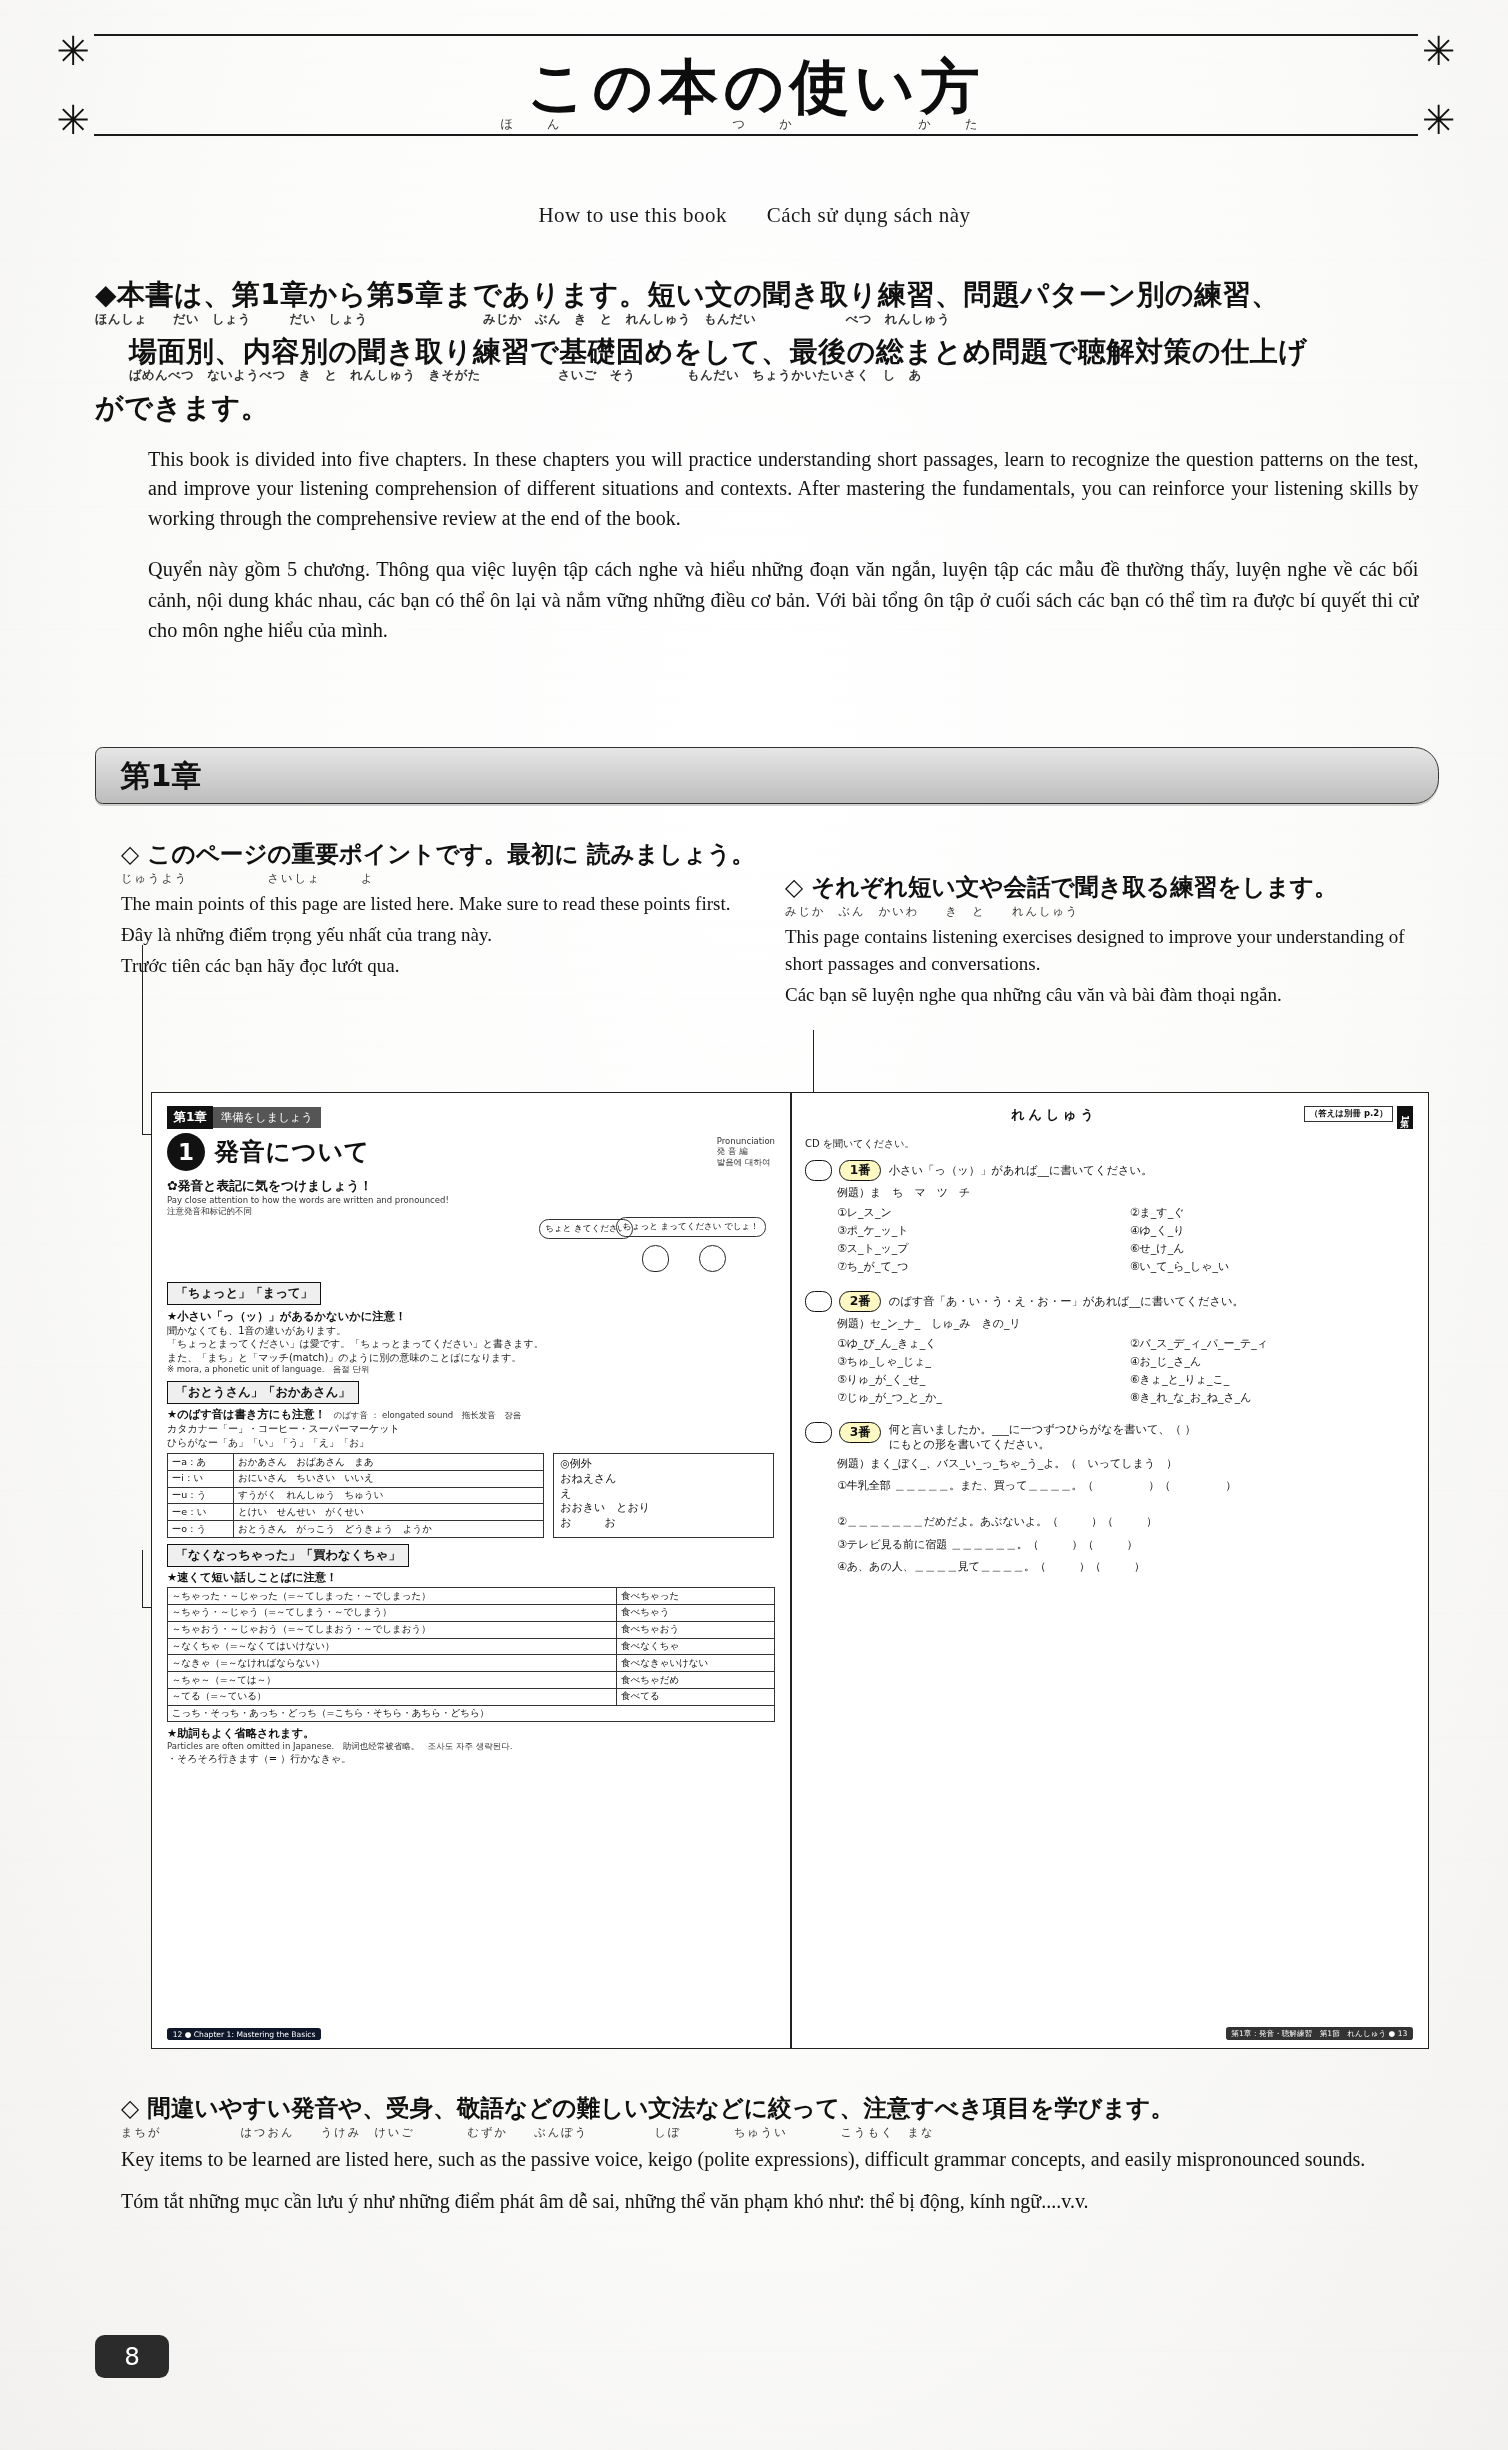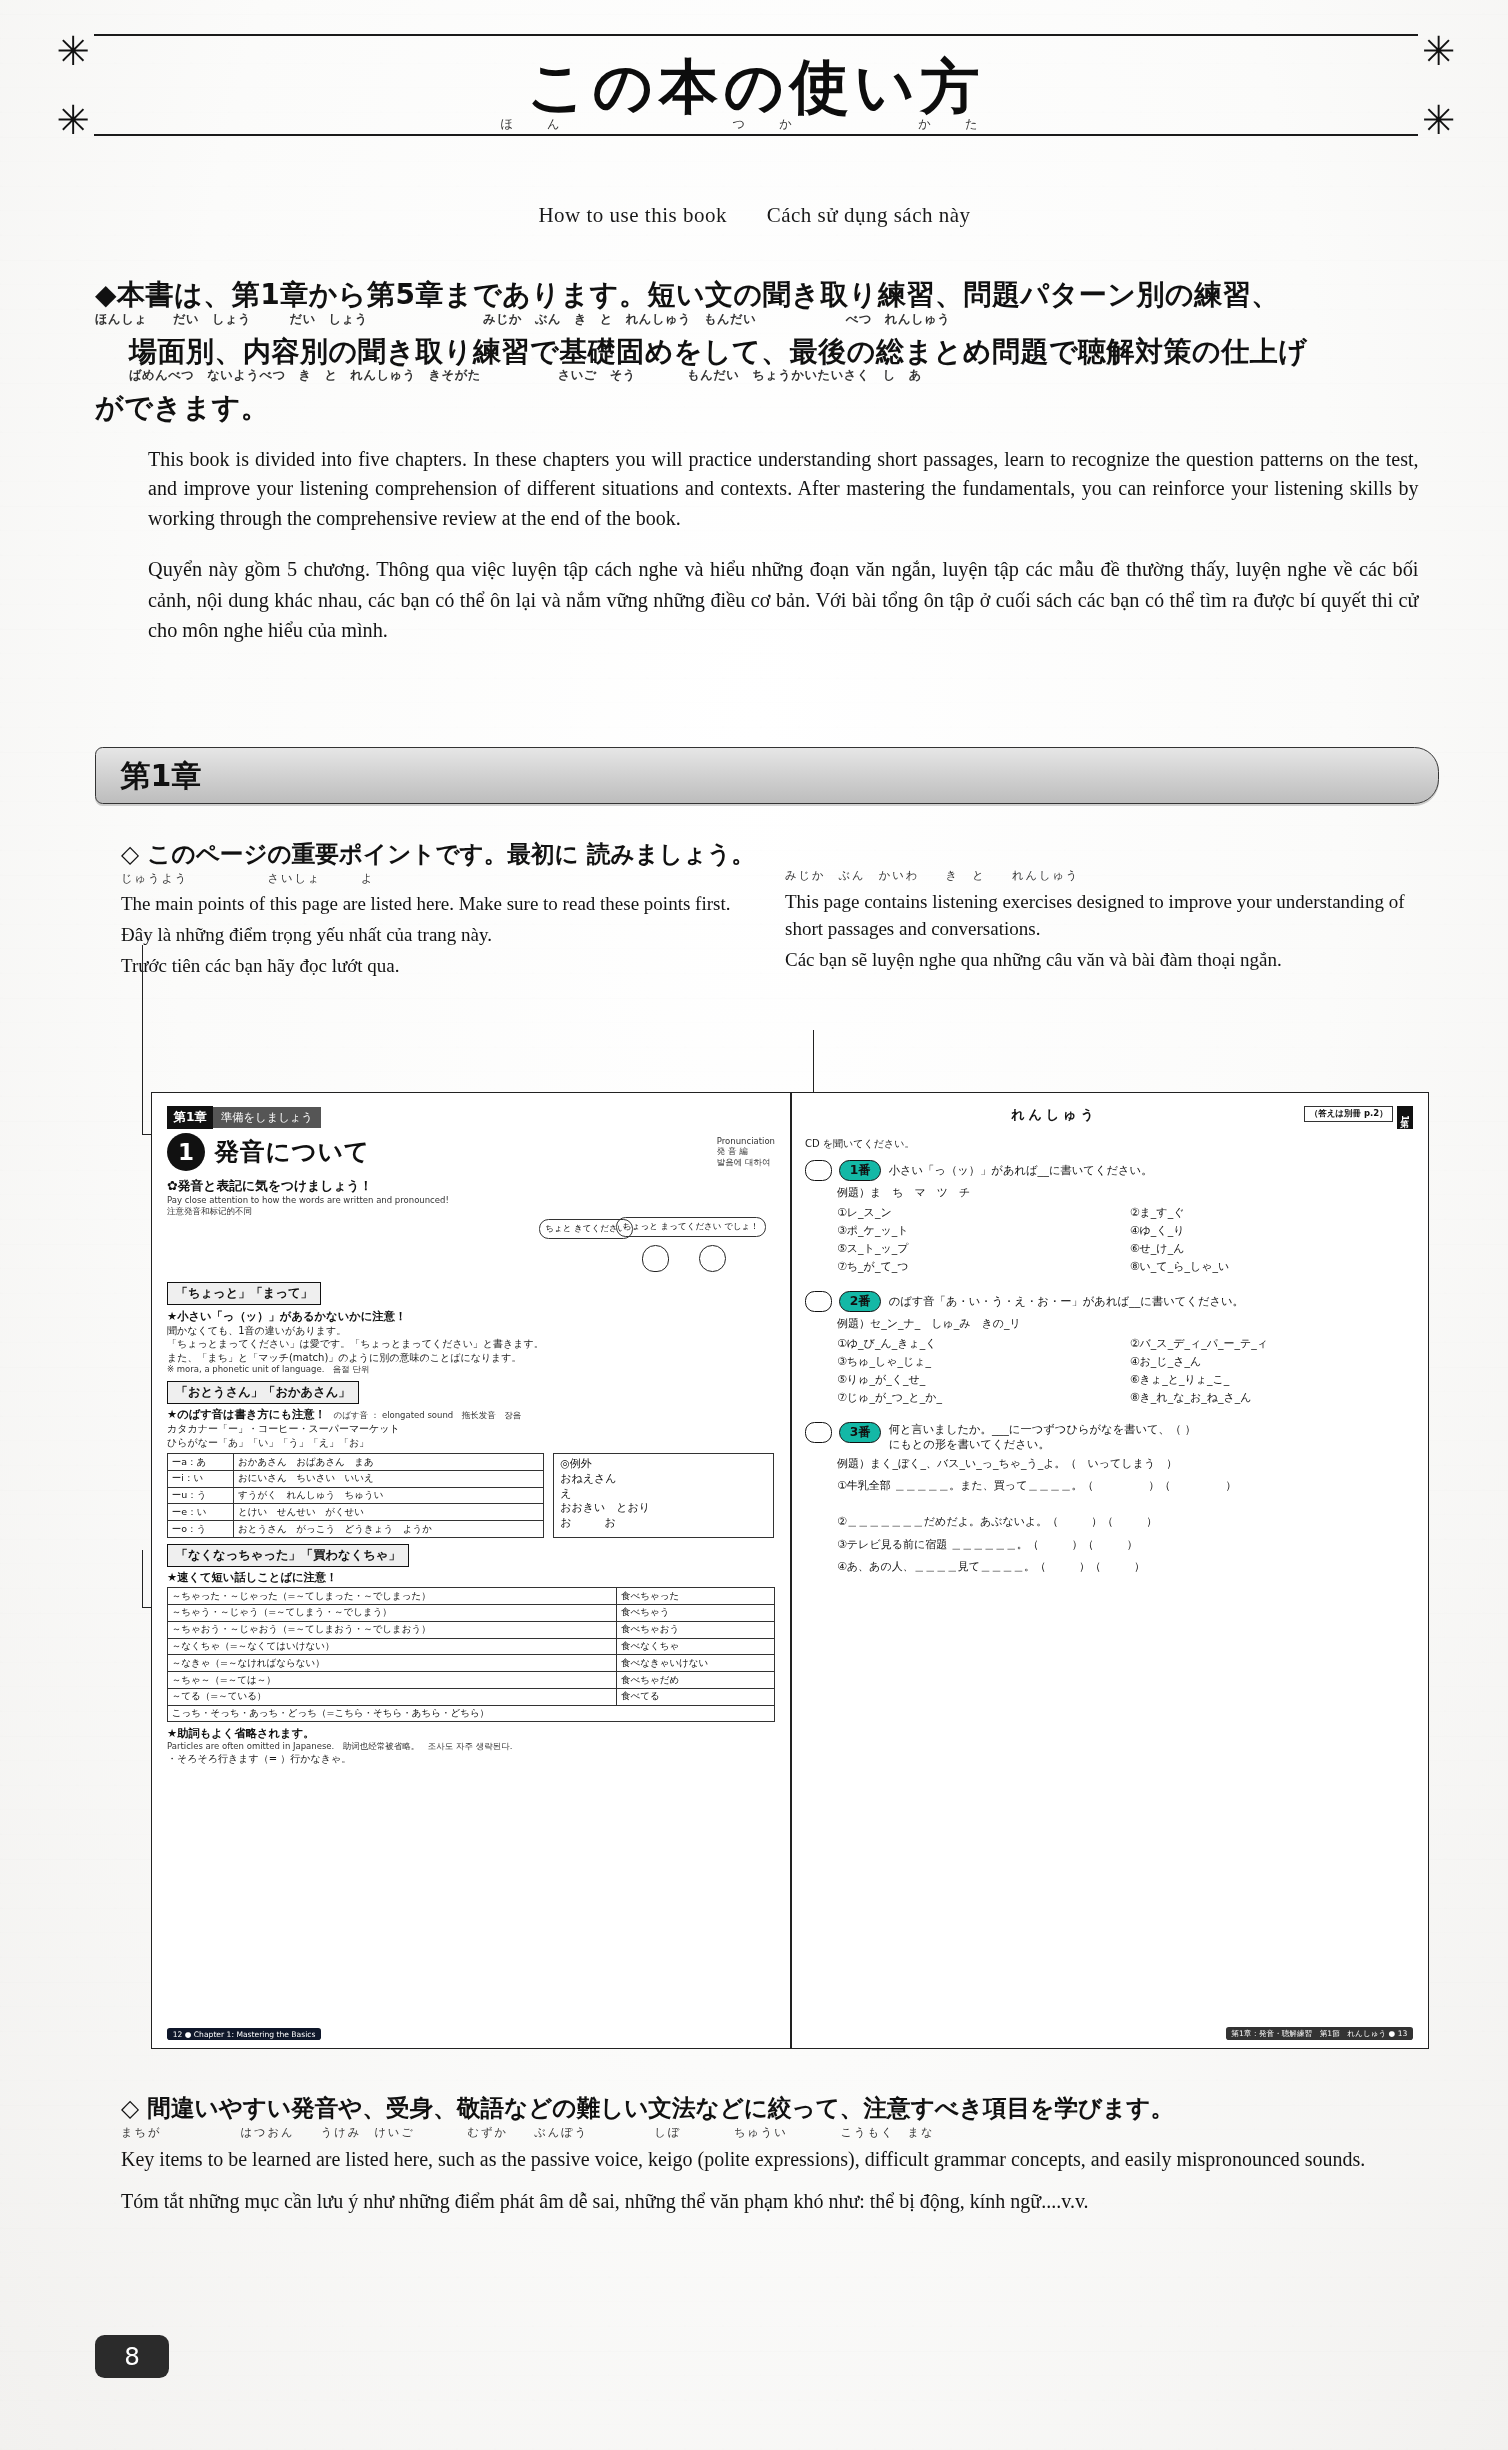--- a/index.html
+++ b/index.html
@@ -119,21 +119,21 @@
     padding:1.9px 7.6px;background:#efefef;margin:5.7px 0 3.8px;
   }
   .tiny{font-size:10px;line-height:1.35;color:#1a1a1a;}
   .tiny2{font-size:8.5px;line-height:1.3;color:#333;}
   .star-line{font-size:11.3px;font-weight:bold;}
   .mini-table{border-collapse:collapse;font-size:9.5px;width:100%;}
   .mini-table td{border:0.9px solid #333;padding:1.4px 3.8px;}
   .right-hdr{display:flex;justify-content:space-between;align-items:flex-start;font-size:13.2px;font-weight:bold;}
   .q-row{display:flex;align-items:center;gap:7.6px;margin-top:9.5px;}
   .q-badge{
-    border:1.4px solid #111;border-radius:11.3px;padding:0.9px 9.5px;font-size:12.3px;font-weight:bold;background:#14b8a6;
+    border:1.4px solid #111;border-radius:11.3px;padding:0.9px 9.5px;font-size:12.3px;font-weight:bold;background:#fef9c3;
     white-space:nowrap;
   }
   .q-text{font-size:11.3px;}
   .opt-grid{display:grid;grid-template-columns:1fr 1fr;gap:2.8px 9.5px;font-size:11px;margin:5.7px 0 0 32px;}
   .ex-line{font-size:11px;margin:3.8px 0 0 32px;}
   .pg-num{
     position:absolute;left:95px;top:2335px;width:74px;height:43px;border-radius:9.5px;
     background:#2b2b2b;color:#fff;display:flex;align-items:center;justify-content:center;
     font-family:"DejaVu Sans",sans-serif;font-size:24.6px;
   }
@@ -176,20 +176,21 @@
 
   <div class="callout" id="callout-left">
     <div class="head">◇ このページの重要ポイントです。最初に 読みましょう。</div>
     <div style="font-size:11.3px;color:#333;letter-spacing:1.9px;margin-top:-1.9px;">じゅうよう　　　　　　さいしょ　　　よ</div>
     <div class="en">The main points of this page are listed here. Make sure to read these points first.</div>
     <div class="vn">Đây là những điểm trọng yếu nhất của trang này.</div>
     <div class="vn">Trước tiên các bạn hãy đọc lướt qua.</div>
   </div>
 
   <div class="callout" id="callout-right">
+    <div class="head">◇ それぞれ短い文や会話で聞き取る練習をします。</div>
     <div style="font-size:11.3px;color:#333;letter-spacing:1.9px;margin-top:-1.9px;">みじか　ぶん　かいわ　　き　と　　れんしゅう</div>
     <div class="en">This page contains listening exercises designed to improve your understanding of short passages and conversations.</div>
     <div class="vn">Các bạn sẽ luyện nghe qua những câu văn và bài đàm thoại ngắn.</div>
   </div>
 
   <div class="leader" style="left:142px;top:945px;width:24.6px;height:189px;"></div>
   <div class="leader" style="left:813px;top:1030px;width:0.9px;height:142px;border-bottom:none;"></div>
   <div class="leader" style="left:142px;top:1550px;width:23px;height:0.9px;border-left:1.9px solid #222;border-bottom:1.9px solid #222;height:57px;"></div>
 
   <div class="spread">

